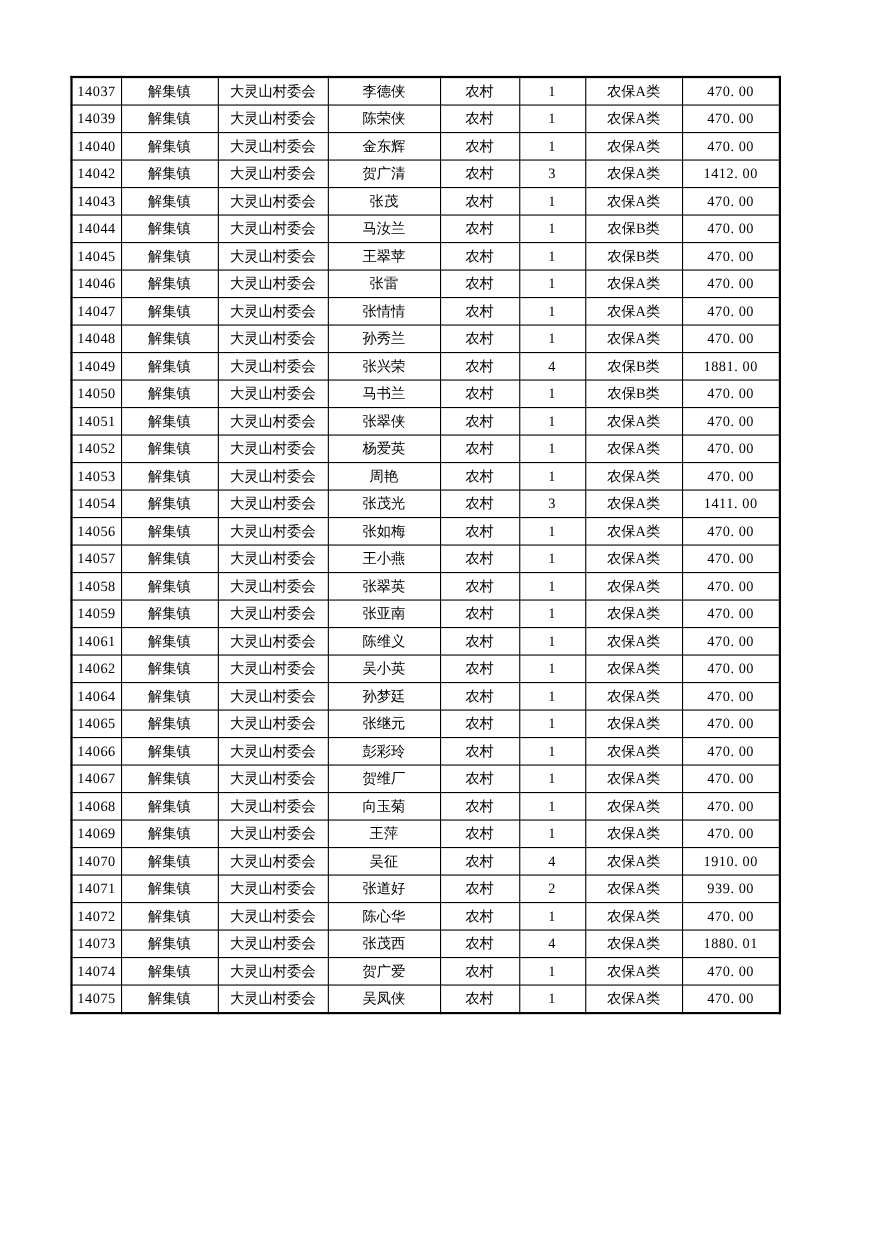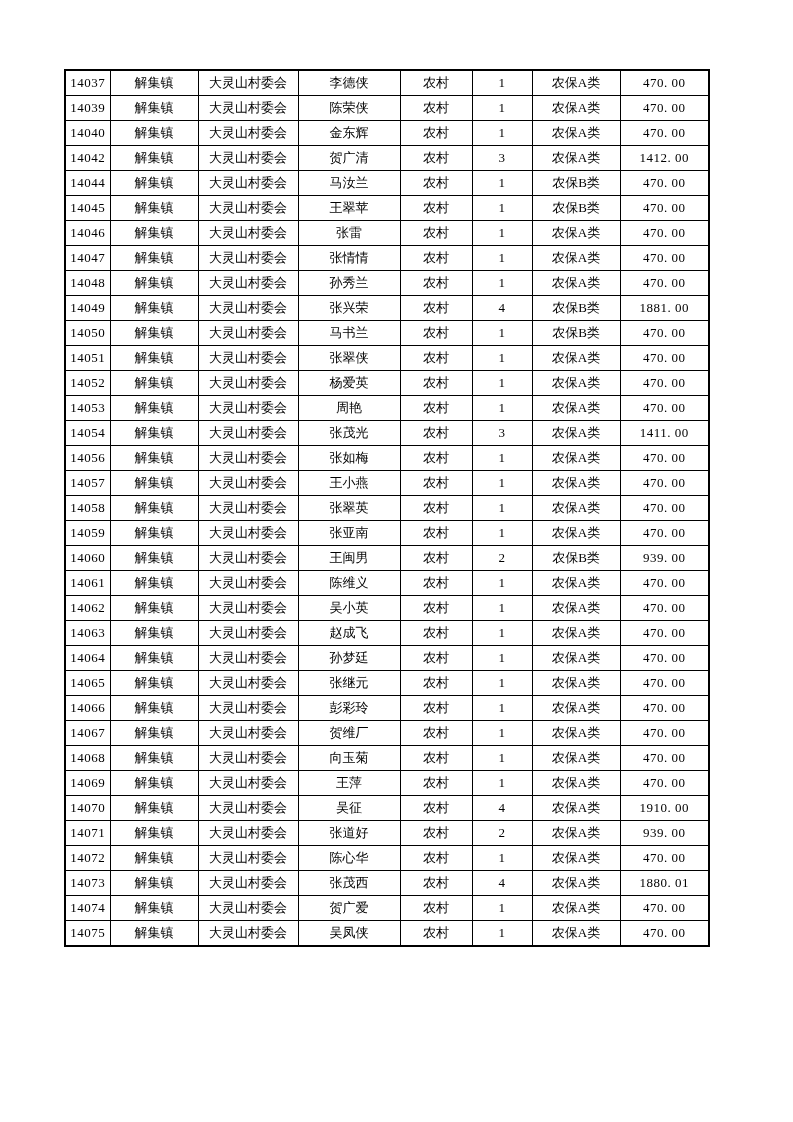--- a/index.html
+++ b/index.html
@@ -96,20 +96,30 @@
           <td class="num">14042</td>
           <td>解集镇</td>
           <td>大灵山村委会</td>
           <td>贺广清</td>
           <td>农村</td>
           <td class="num">3</td>
           <td>农保A类</td>
           <td class="num">1412. 00</td>
         </tr>
         <tr>
+          <td class="num">14043</td>
+          <td>解集镇</td>
+          <td>大灵山村委会</td>
+          <td>张茂</td>
+          <td>农村</td>
+          <td class="num">1</td>
+          <td>农保A类</td>
+          <td class="num">470. 00</td>
+        </tr>
+        <tr>
           <td class="num">14044</td>
           <td>解集镇</td>
           <td>大灵山村委会</td>
           <td>马汝兰</td>
           <td>农村</td>
           <td class="num">1</td>
           <td>农保B类</td>
           <td class="num">470. 00</td>
         </tr>
         <tr>
@@ -246,54 +256,34 @@
           <td class="num">14059</td>
           <td>解集镇</td>
           <td>大灵山村委会</td>
           <td>张亚南</td>
           <td>农村</td>
           <td class="num">1</td>
           <td>农保A类</td>
           <td class="num">470. 00</td>
         </tr>
         <tr>
-          <td class="num">14060</td>
-          <td>解集镇</td>
-          <td>大灵山村委会</td>
-          <td>王闽男</td>
-          <td>农村</td>
-          <td class="num">2</td>
-          <td>农保B类</td>
-          <td class="num">939. 00</td>
-        </tr>
-        <tr>
           <td class="num">14061</td>
           <td>解集镇</td>
           <td>大灵山村委会</td>
           <td>陈维义</td>
           <td>农村</td>
           <td class="num">1</td>
           <td>农保A类</td>
           <td class="num">470. 00</td>
         </tr>
         <tr>
           <td class="num">14062</td>
           <td>解集镇</td>
           <td>大灵山村委会</td>
           <td>吴小英</td>
-          <td>农村</td>
-          <td class="num">1</td>
-          <td>农保A类</td>
-          <td class="num">470. 00</td>
-        </tr>
-        <tr>
-          <td class="num">14063</td>
-          <td>解集镇</td>
-          <td>大灵山村委会</td>
-          <td>赵成飞</td>
           <td>农村</td>
           <td class="num">1</td>
           <td>农保A类</td>
           <td class="num">470. 00</td>
         </tr>
         <tr>
           <td class="num">14064</td>
           <td>解集镇</td>
           <td>大灵山村委会</td>
           <td>孙梦廷</td>

